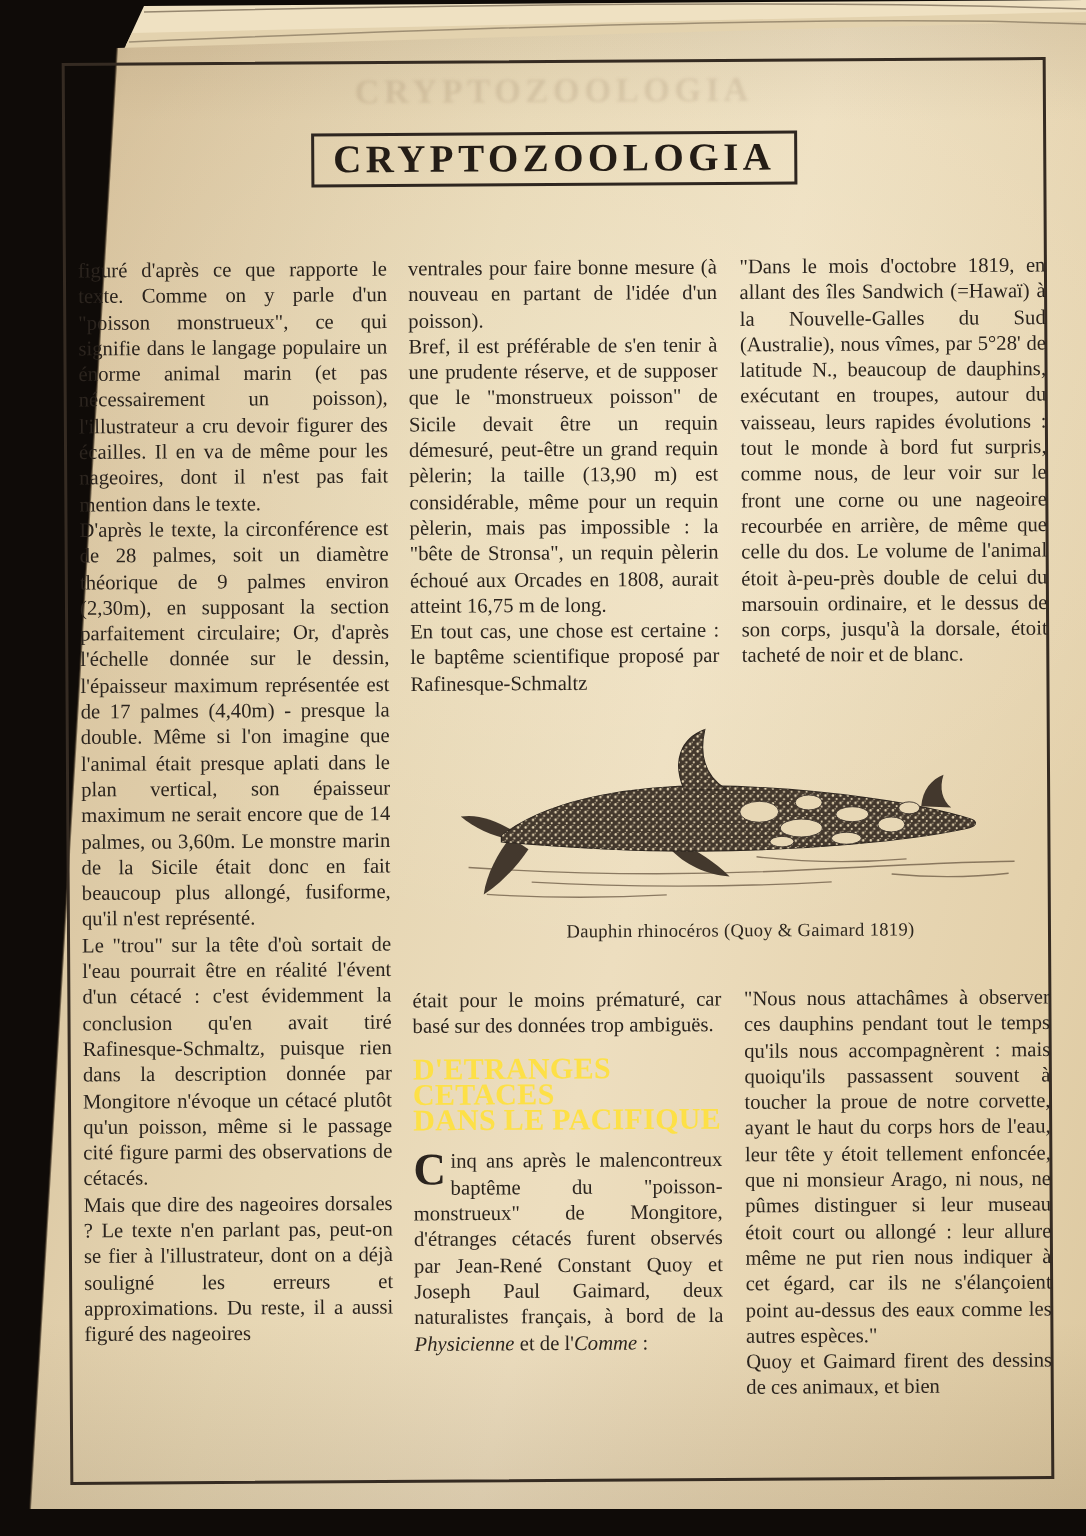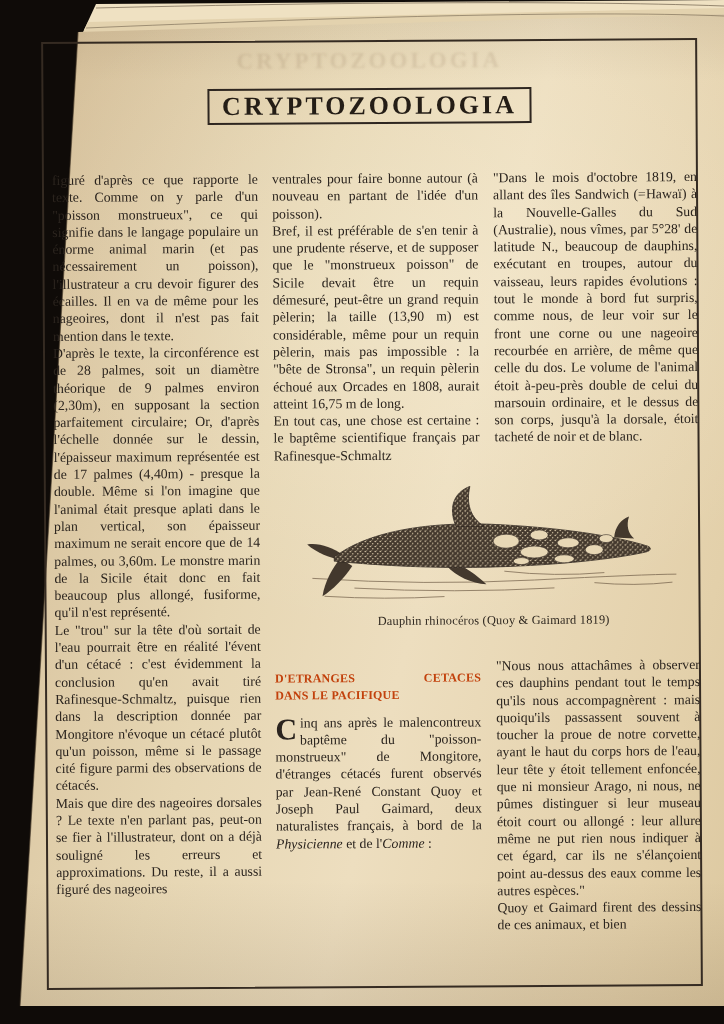--- a/index.html
+++ b/index.html
@@ -55,21 +55,21 @@
     position:absolute;width:206px;
     text-align:justify;font-size:13.8px;line-height:17.3px;color:#2b241e;
   }
   .col p{margin:0;}
   .italic{font-style:italic;margin-top:28px;}
   .dropcap{
     float:left;font-size:30px;line-height:25px;
     padding:2px 3px 0 0;font-weight:600;
   }
   .section-heading{
-    margin:12px 0 9px 0;font-weight:bold;font-size:12px;color:#c2410c;
+    margin:12px 0 9px 0;font-weight:bold;font-size:20px;color:#fde047;
     letter-spacing:.2px;
   }
   .heading-line1{text-align:justify;text-align-last:justify;}
   .heading-line2{text-align:left;}
   .figure{position:absolute;left:248px;top:438px;width:398px;text-align:center;}
   .figure svg{display:block;}
   .figure-caption{
     margin-top:6px;font-size:12.4px;color:#2e271f;letter-spacing:.2px;
   }
 </style>
@@ -97,23 +97,23 @@
     </div>
 
     <div class="col" style="left:8px;top:128px;">
         <p><span>figuré d'après ce que rapporte le texte. Comme on y parle d'un "poisson monstrueux", ce qui signifie dans le langage populaire un énorme animal marin (et pas nécessairement un poisson), l'illustrateur a cru devoir figurer des écailles. Il en va de même pour les nageoires, dont il n'est pas fait mention dans le texte.</span></p>
         <p><span>D'après le texte, la circonférence est de 28 palmes, soit un diamètre théorique de 9 palmes environ (2,30m), en supposant la section parfaitement circulaire; Or, d'après l'échelle donnée sur le dessin, l'épaisseur maximum représentée est de 17 palmes (4,40m) - presque la double. Même si l'on imagine que l'animal était presque aplati dans le plan vertical, son épaisseur maximum ne serait encore que de 14 palmes, ou 3,60m. Le monstre marin de la Sicile était donc en fait beaucoup plus allongé, fusiforme, qu'il n'est représenté.</span></p>
         <p><span>Le "trou" sur la tête d'où sortait de l'eau pourrait être en réalité l'évent d'un cétacé : c'est évidemment la conclusion qu'en avait tiré Rafinesque-Schmaltz, puisque rien dans la description donnée par Mongitore n'évoque un cétacé plutôt qu'un poisson, même si le passage cité figure parmi des observations de cétacés.</span></p>
         <p><span>Mais que dire des nageoires dorsales ? Le texte n'en parlant pas, peut-on se fier à l'illustrateur, dont on a déjà souligné les erreurs et approximations. Du reste, il a aussi figuré des nageoires</span></p>
       </div>
 
     <div class="col" style="left:228px;top:128px;">
-        <p><span>ventrales pour faire bonne autour (à nouveau en partant de l'idée d'un poisson).</span></p>
+        <p><span>ventrales pour faire bonne mesure (à nouveau en partant de l'idée d'un poisson).</span></p>
         <p><span>Bref, il est préférable de s'en tenir à une prudente réserve, et de supposer que le "monstrueux poisson" de Sicile devait être un requin démesuré, peut-être un grand requin pèlerin; la taille (13,90 m) est considérable, même pour un requin pèlerin, mais pas impossible : la "bête de Stronsa", un requin pèlerin échoué aux Orcades en 1808, aurait atteint 16,75 m de long.</span></p>
-        <p><span>En tout cas, une chose est certaine : le baptême scientifique français par Rafinesque-Schmaltz</span></p>
+        <p><span>En tout cas, une chose est certaine : le baptême scientifique proposé par Rafinesque-Schmaltz</span></p>
       </div>
 
     <div class="col" style="left:449px;top:128px;width:204px;">
         <p><span>"Dans le mois d'octobre 1819, en allant des îles Sandwich (=Hawaï) à la Nouvelle-Galles du Sud (Australie), nous vîmes, par 5°28' de latitude N., beaucoup de dauphins, exécutant en troupes, autour du vaisseau, leurs rapides évolutions : tout le monde à bord fut surpris, comme nous, de leur voir sur le front une corne ou une nageoire recourbée en arrière, de même que celle du dos. Le volume de l'animal étoit à-peu-près double de celui du marsouin ordinaire, et le dessus de son corps, jusqu'à la dorsale, étoit tacheté de noir et de blanc.</span></p>
       </div>
 
     <div class="figure">
       <svg width="398" height="128" viewBox="0 0 398 128">
         <defs>
           <pattern id="stip" width="5" height="5" patternUnits="userSpaceOnUse">
@@ -154,20 +154,23 @@
           <ellipse cx="270" cy="80" rx="10" ry="4"></ellipse>
           <ellipse cx="300" cy="71" rx="9" ry="5"></ellipse>
           <ellipse cx="312" cy="60" rx="7" ry="4"></ellipse>
           <ellipse cx="227" cy="82" rx="8" ry="3.5"></ellipse>
         </g>
       </svg>
       <div class="figure-caption">Dauphin rhinocéros (Quoy &amp; Gaimard 1819)</div>
     </div>
 
     <div class="col" style="left:228px;top:616px;">
+      <div>
+          <p><span>était pour le moins prématuré, car basé sur des données trop ambiguës.</span></p>
+        </div>
       <div class="section-heading">
         <div class="heading-line1">D'ETRANGES CETACES</div>
         <div class="heading-line2">DANS LE PACIFIQUE</div>
       </div>
       <div>
           <p><span class="dropcap">C</span><span>inq ans après le malencontreux baptême du "poisson-monstrueux" de Mongitore, d'étranges cétacés furent observés par Jean-René Constant Quoy et Joseph Paul Gaimard, deux naturalistes français, à bord de la </span><span class="italic">Physicienne</span><span> et de l'</span><span class="italic">Comme</span><span> :</span></p>
         </div>
     </div>
 
     <div class="col" style="left:449px;top:616px;width:204px;">

